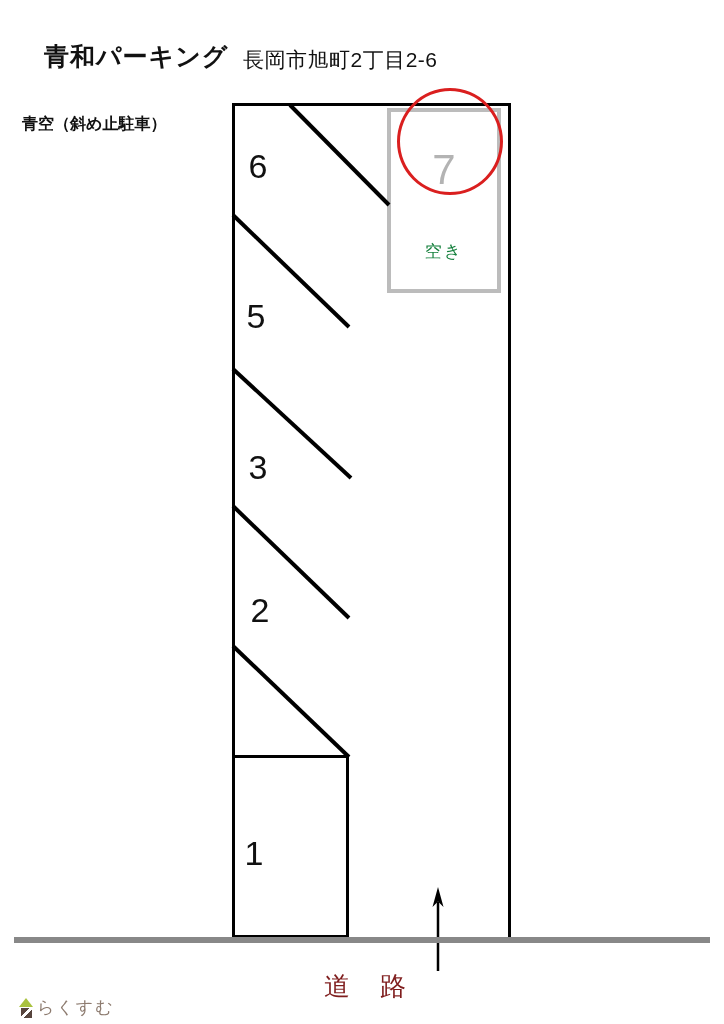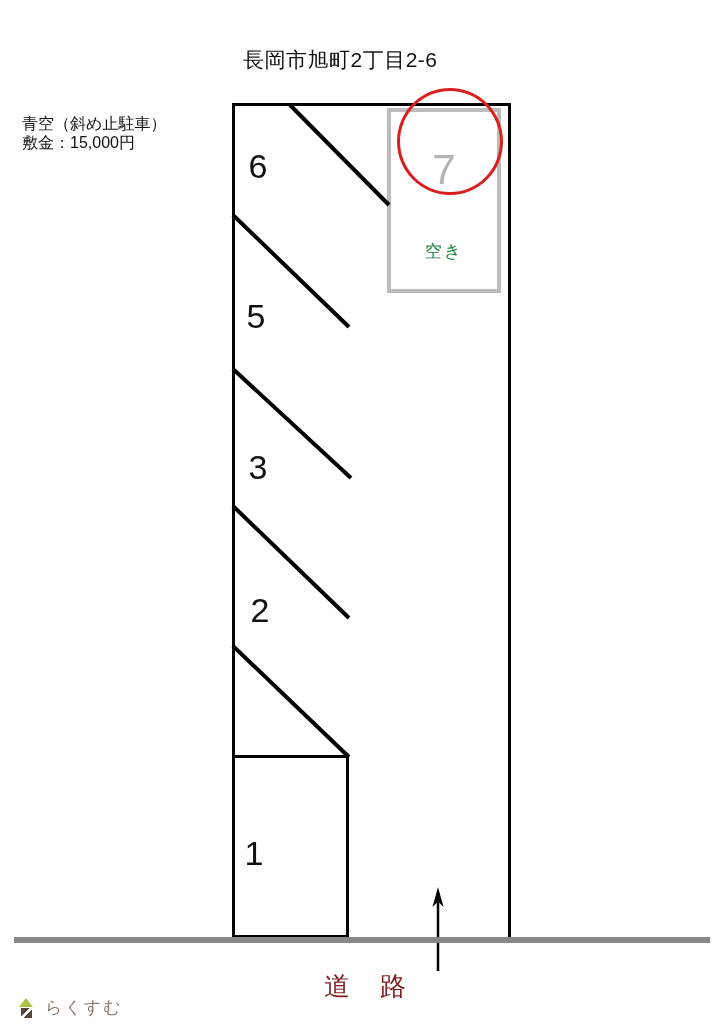--- a/index.html
+++ b/index.html
@@ -19,20 +19,21 @@
   }
   .address{
     position:absolute;left:243px;top:46px;
     font-size:21px;letter-spacing:0.5px;
     white-space:nowrap;
   }
   .info{
     position:absolute;left:22px;top:115px;
     font-size:16px;line-height:18.5px;
     white-space:nowrap;
+    font-weight:bold;
   }
   .lot-outline{
     position:absolute;left:232px;top:103px;
     width:273px;height:834px;
     border:3px solid var(--line,#000);
     box-sizing:content-box;
     background:transparent;
   }
   .overlay{
     position:absolute;left:0;top:0;width:724px;height:1024px;
@@ -79,21 +80,21 @@
     width:696px;height:6px;
     background:var(--road,#888);
   }
   .road-label{
     position:absolute;left:324px;top:969px;
     font-size:26px;letter-spacing:2px;
     white-space:nowrap;color:#7f1d1d;
   }
   .logo{
     position:absolute;left:19px;top:998px;
-    display:flex;align-items:flex-end;gap:12px;text-align:center;
+    display:flex;align-items:flex-end;gap:4px;text-align:center;
   }
   .logo-icon{display:flex;flex-direction:column;align-items:center;width:14px;}
   .logo-roof{
     width:0;height:0;
     border-left:7px solid transparent;
     border-right:7px solid transparent;
     border-bottom:9px solid var(--logo-roof,#a9c23f);
   }
   .logo-base{
     width:11px;height:10px;margin-top:1px;
@@ -105,25 +106,25 @@
     font-size:17px;letter-spacing:2px;
     color:var(--logo-text,#8d7b6f);
     line-height:1.2;
   }
 </style>
 </head>
 <body>
 
 <div class="page">
 
+  <div class="title">青和パーキング</div>
   <div class="address">長岡市旭町2丁目2-6</div>
 
   <div class="info">
     <div>青空（斜め止駐車）</div>
-    <div>敷金：15,000円</div>
   </div>
 
   <div class="lot-outline"></div>
 
   <div class="space7">
     <div class="num7">7</div>
     <div class="vacant">空き</div>
   </div>
 
   <div class="circle"></div>

